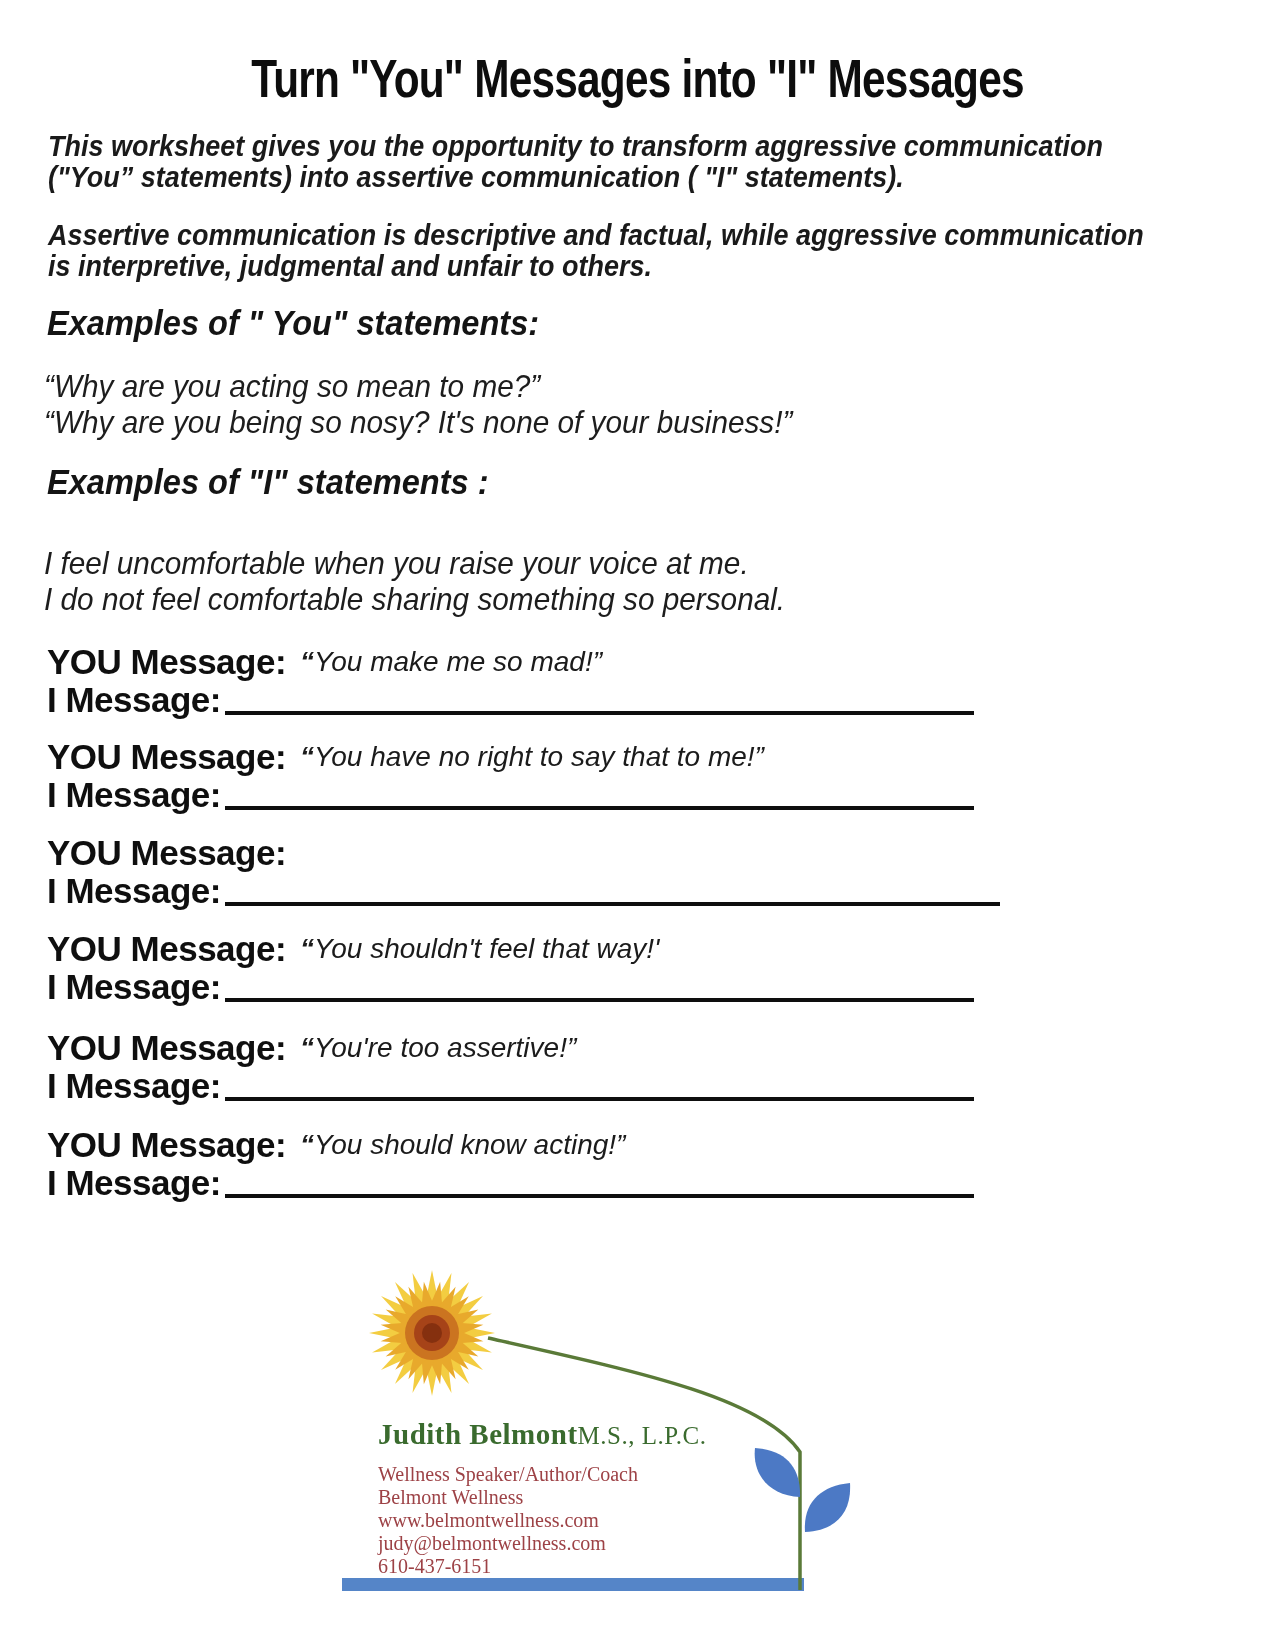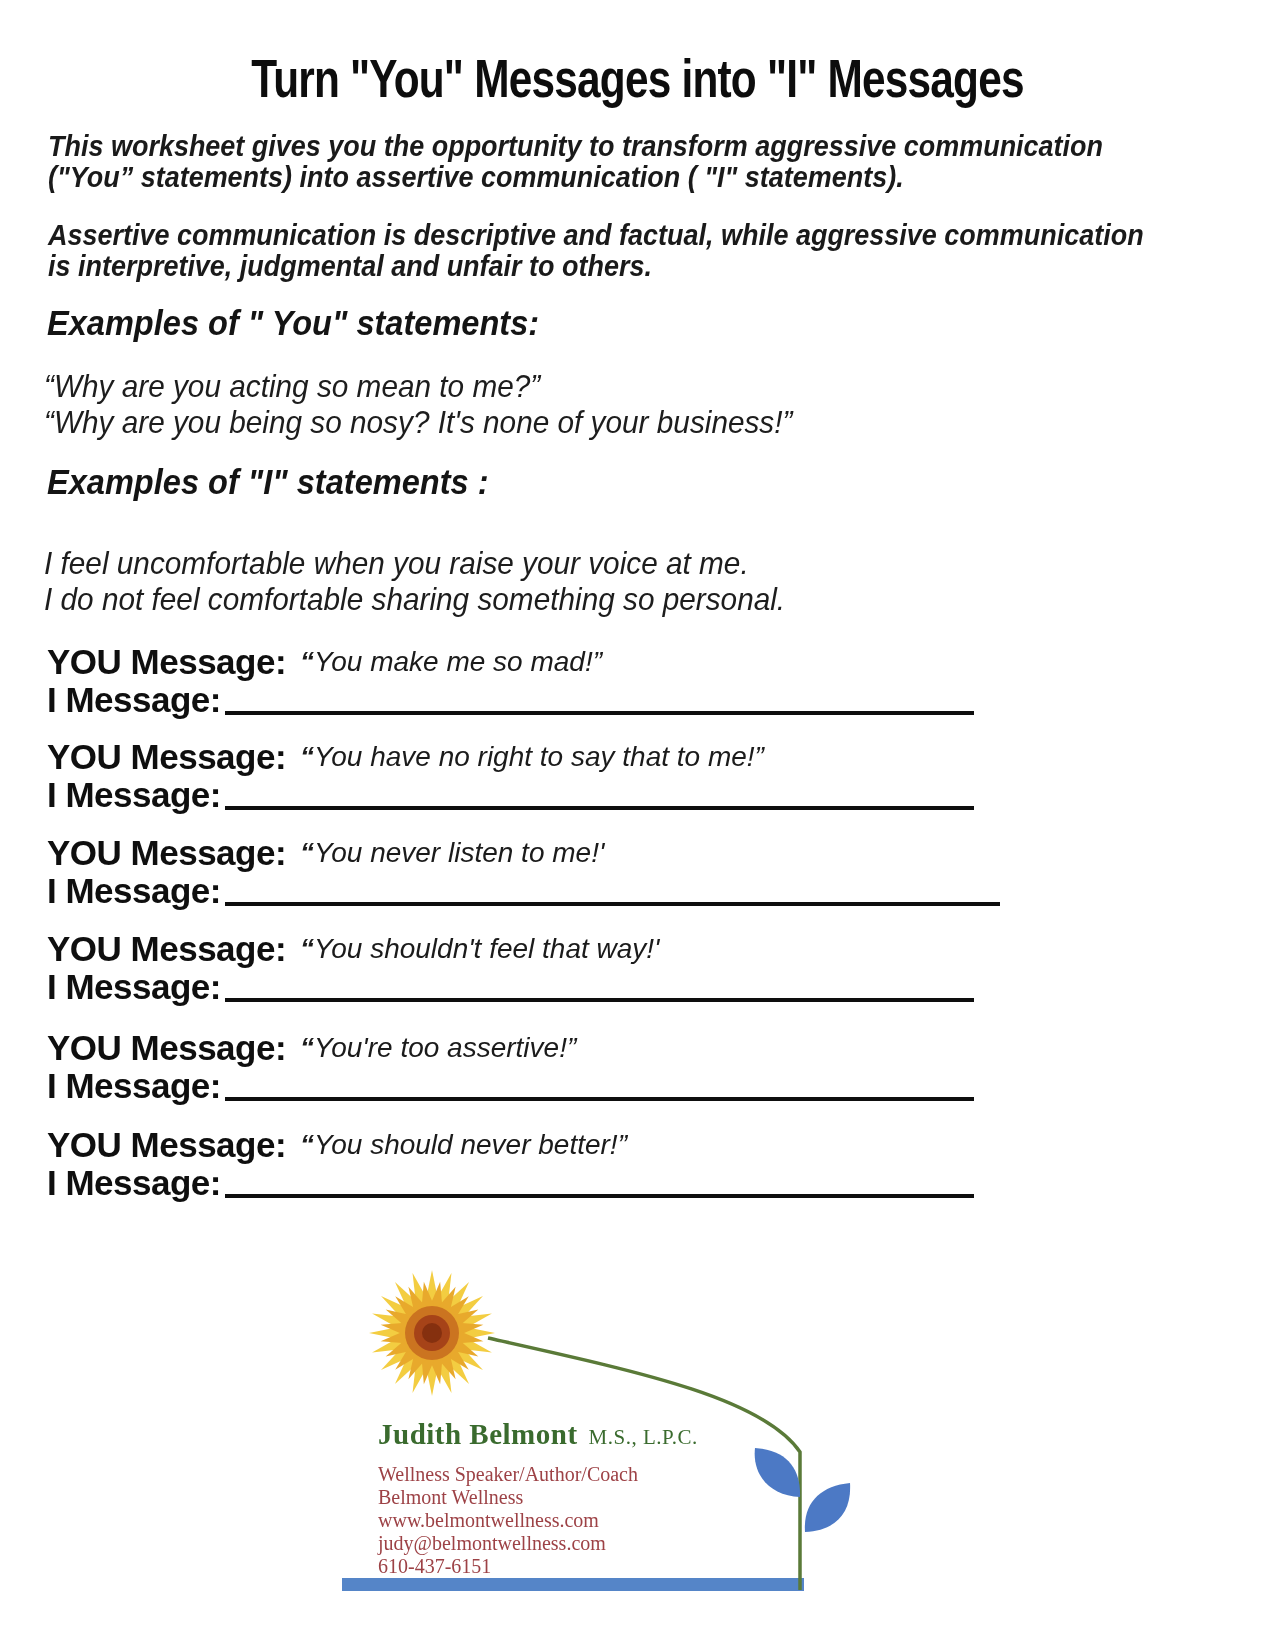--- a/index.html
+++ b/index.html
@@ -32,21 +32,21 @@
   .ws-block.wide { width:953px; }
   .ws-row { display:flex; align-items:center; height:38px; line-height:38px; white-space:nowrap; }
   .ws-label { font-size:35px; font-weight:bold; letter-spacing:-0.5px; color:#0f0f0f; flex:0 0 auto; }
   .ws-quote { font-size:28px; font-style:italic; margin-left:14px; color:#1b1b1b; flex:0 0 auto; }
   .ws-quote .oq { font-weight:bold; }
   .ws-blank { flex:1 1 auto; align-self:flex-start; height:30px; border-bottom:4px solid #0e0e0e; margin-left:4px; }
   .footer-art { position:absolute; left:330px; top:1255px; width:545px; height:350px; }
   .footer-text { position:absolute; left:378px; top:1418px; font-family:"Liberation Serif","DejaVu Serif",serif; }
   .f-nameline { white-space:nowrap; }
   .f-name { font-size:29px; font-weight:bold; letter-spacing:0.5px; }
-  .f-cred { font-size:21px; letter-spacing:0.5px; margin-left:11px; }
+  .f-cred { font-size:25px; letter-spacing:0.5px; margin-left:0; }
   .f-lines { margin-top:12px; font-size:20px; line-height:23px; }
 </style>
 </head>
 <body>
 
 <div class="page">
 
   <div class="doc-title">Turn "You" Messages into "I" Messages</div>
 
   <div class="para" style="top:131px">
@@ -91,21 +91,20 @@
     </div>
     <div class="ws-row">
       <span class="ws-label">I Message:</span>
       <span class="ws-blank"></span>
     </div>
   </div>
 
   <div class="ws-block wide" style="top:834px">
     <div class="ws-row">
       <span class="ws-label">YOU Message:</span>
-      <span class="ws-quote"><span class="oq">“</span><span>You never listen to me!'</span></span>
     </div>
     <div class="ws-row">
       <span class="ws-label">I Message:</span>
       <span class="ws-blank"></span>
     </div>
   </div>
 
   <div class="ws-block" style="top:930px">
     <div class="ws-row">
       <span class="ws-label">YOU Message:</span>
@@ -124,21 +123,21 @@
     </div>
     <div class="ws-row">
       <span class="ws-label">I Message:</span>
       <span class="ws-blank"></span>
     </div>
   </div>
 
   <div class="ws-block" style="top:1126px">
     <div class="ws-row">
       <span class="ws-label">YOU Message:</span>
-      <span class="ws-quote"><span class="oq">“</span><span>You should never better!”</span></span>
+      <span class="ws-quote"><span class="oq">“</span><span>You should know acting!”</span></span>
     </div>
     <div class="ws-row">
       <span class="ws-label">I Message:</span>
       <span class="ws-blank"></span>
     </div>
   </div>
 
   <svg class="footer-art" viewBox="330 1255 545 350" aria-hidden="true">
     <defs>
       <path id="petalA" d="M0,-63 L7.5,-26 L0,-13 L-7.5,-26 Z"></path>

